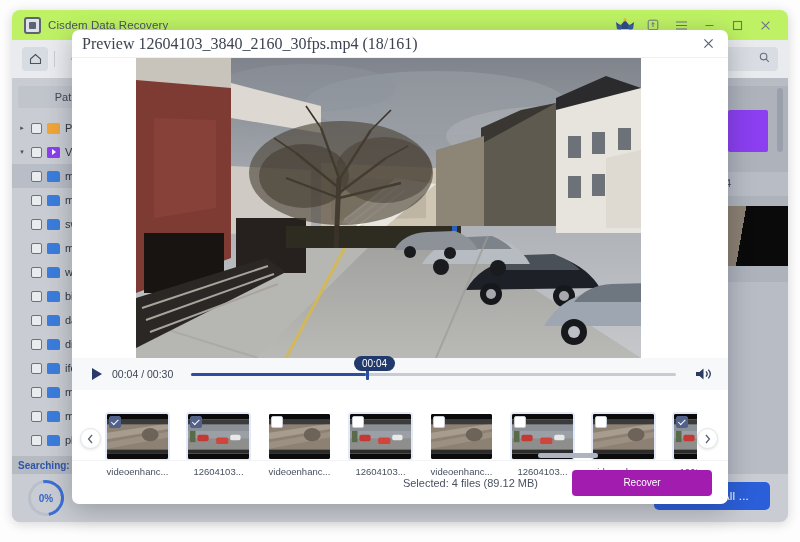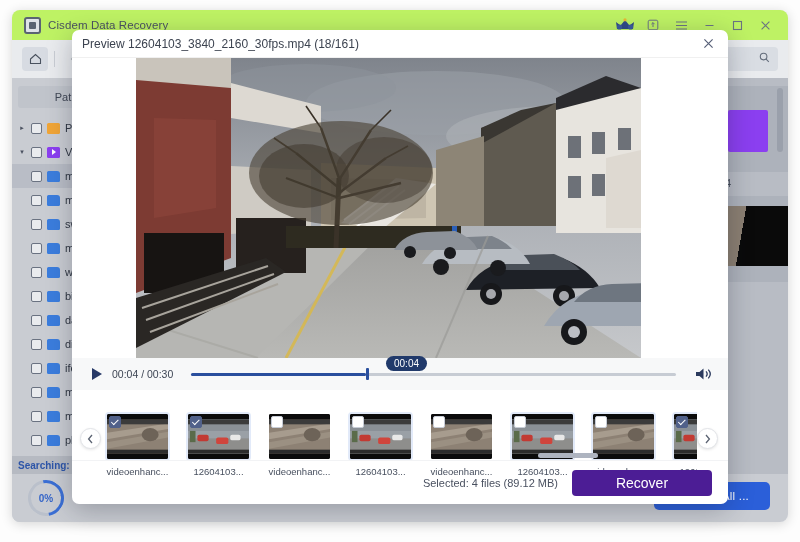--- a/index.html
+++ b/index.html
@@ -139,21 +139,21 @@
   .dialog{
     position:absolute; left:72px; top:30px; width:656px; height:474px;
     background:#ffffff; border-radius:7px;
     box-shadow:0 6px 26px rgba(20,25,40,.28);
     overflow:hidden;
   }
   .dlg-head{
     height:28px; display:flex; align-items:center; padding:0 10px;
     border-bottom:1px solid #f0f0f0;
   }
-  .dlg-title{ font-size:12px; color:#3c4350; }
+  .dlg-title{ font-size:16px; color:#3c4350;font-family:Liberation Serif, serif; }
   .dlg-close{
     margin-left:auto; width:20px;height:20px;display:flex;align-items:center;justify-content:center;
     color:#59627a; font-size:13px;
   }
 
   
   .video-wrap{
     position:absolute; left:64px; top:28px; width:505px; height:300px;
     background:#000; overflow:hidden;
   }
@@ -237,22 +237,22 @@
     position:absolute; left:466px; top:2px; width:60px;height:5px;
     background:#aeb4c0; border-radius:3px;
   }
   .dlg-foot{
     position:absolute; left:0; bottom:0; width:100%; height:44px;
     display:flex;align-items:center;justify-content:flex-end; padding-right:16px; gap:14px;
     border-top:1px solid #f2f3f5;
   }
   .sel-info{ font-size:11px;color:#4a5160; }
   .recover-btn{
-    width:140px;height:26px;background:#4c1d95;border-radius:4px;color:#fff;font-size:14px;
-    display:flex;align-items:center;justify-content:center;
+    width:140px;height:26px;background:#a21caf;border-radius:4px;color:#fff;font-size:10px;
+    display:flex;align-items:center;justify-content:center;margin-left:20px;
   }
 </style>
 </head>
 <body>
 
 <div id="root">
 
   <div class="app-window">
 
     <div class="titlebar">
@@ -570,21 +570,21 @@
         <span class="seek-knob" style="left:36%"></span>
       </span>
       <span class="vol-btn">
         <svg width="17" height="14" viewBox="0 0 17 14">
           <path d="M1 5 L4.5 5 L8.5 1.6 L8.5 12.4 L4.5 9 L1 9 Z" fill="#2b3a5e"></path>
           <path d="M11 4.4 q2.4 2.6 0 5.2" stroke="#2b3a5e" stroke-width="1.3" fill="none"></path>
           <path d="M13.3 2.6 q4 4.4 0 8.8" stroke="#2b3a5e" stroke-width="1.3" fill="none"></path>
         </svg>
       </span>
     </div>
-    <div class="tooltip" style="left:314px;text-align:center;">00:04</div>
+    <div class="tooltip" style="left:282px;text-align:center;">00:04</div>
 
 
     <div class="thumbs">
       <div class="navbtn" style="margin-left:8px;">
         <svg width="7" height="10" viewBox="0 0 7 10">
             <path d="M5 1 L1.6 5 L5 9" fill="none" stroke="#5b6372" stroke-width="1.3"></path>
           </svg>
       </div>
       <div class="tstrip">
 

